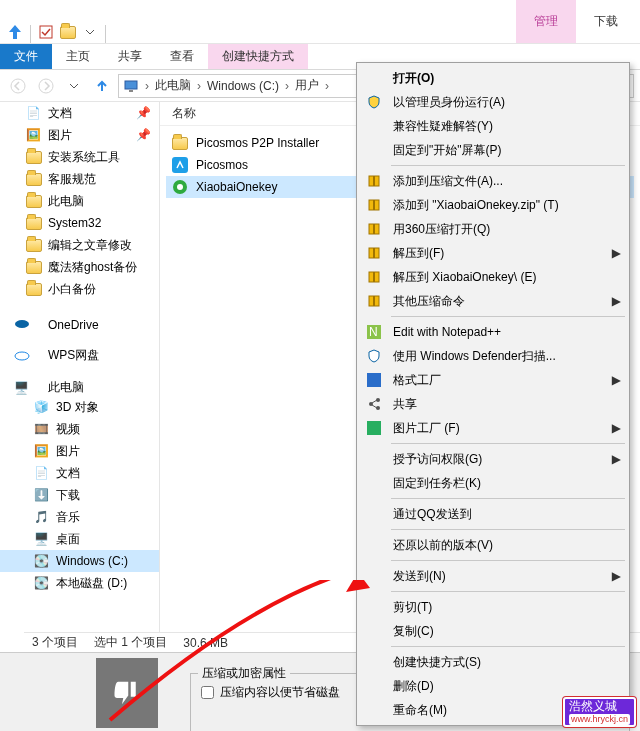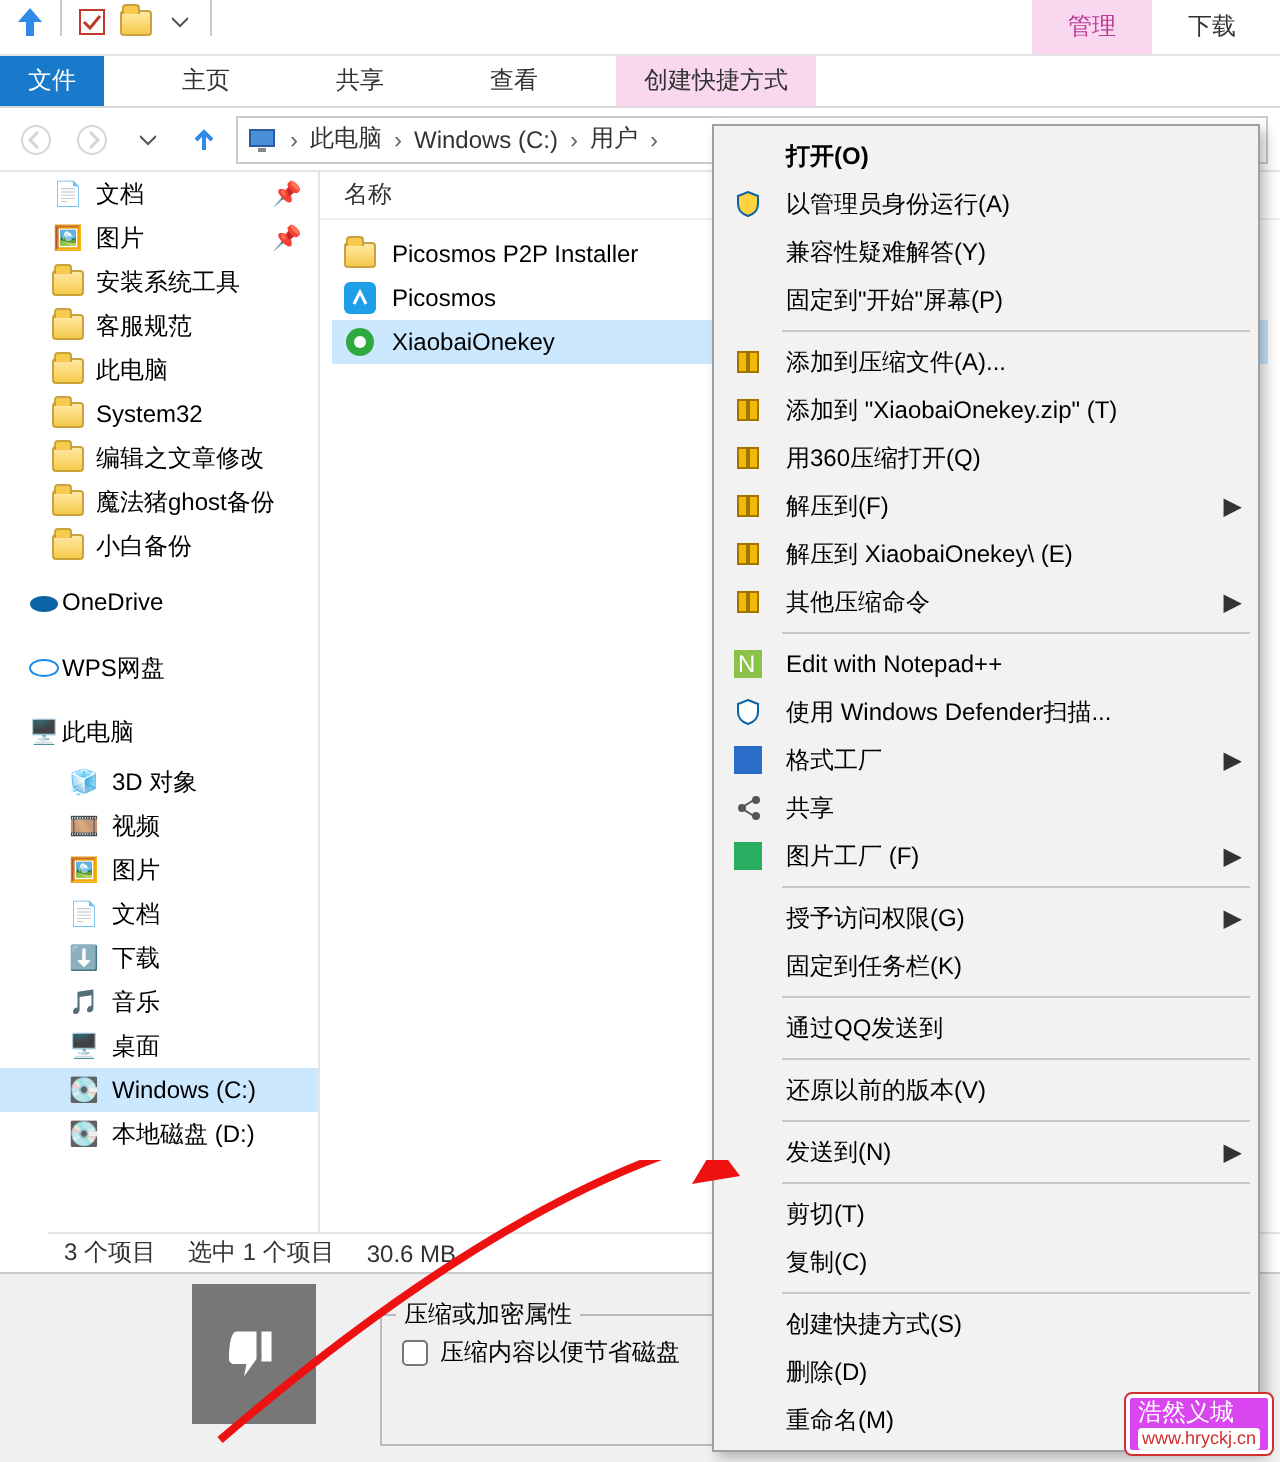--- a/index.html
+++ b/index.html
@@ -1,48 +1,48 @@
 <!DOCTYPE html>
 <html><head>
 <meta charset="utf-8">
 <style>
   * { margin: 0; padding: 0; box-sizing: border-box; font-family: "Microsoft YaHei", "Segoe UI", sans-serif; font-size: 12px; }
   body { width: 640px; height: 731px; background: #fff; position: relative; overflow: hidden; }
 
   
-  .titlebar { height: 28px; display: flex; align-items: flex-start; padding: 0 4px; background:#fff; border-bottom:1px solid #e5e5e5;}
+  .titlebar { height: 44px; display: flex; align-items: flex-end; padding: 0 4px; background:#fff; border-bottom:1px solid #e5e5e5;}
   .titlebar .qa { width: 22px; height: 22px; display:flex; align-items:center; justify-content:center; }
   .titlebar .sep { width:1px; height:18px; background:#ccc; margin:0 4px; }
   .ribbon-tabs-right { margin-left:auto; display:flex; height:100%; }
   .group-tab { padding:0 18px; display:flex; align-items:center; }
   .group-tab.pink { background:#f9d7ee; color:#b83c96; }
   .group-tab.plain { color:#333; }
 
   
-  .ribbon { height:26px; display:flex; align-items:stretch; border-bottom:1px solid #d9d9d9;gap:25px;}
+  .ribbon { height:26px; display:flex; align-items:stretch; border-bottom:1px solid #d9d9d9;}
   .rtab { padding:0 14px; display:flex; align-items:center; color:#333; }
   .rtab.active { background:#1979ca; color:#fff; }
   .rtab.tools { background:#f9d7ee; color:#333; }
 
   
   .addr { height:32px; display:flex; align-items:center; padding:0 6px; border-bottom:1px solid #e5e5e5; gap:4px;}
   .navbtn { width:24px; height:24px; border-radius:2px; display:flex; align-items:center; justify-content:center; }
   .navbtn.disabled svg { opacity:.35; }
   .bar { flex:1; height:24px; border:1px solid #ccc; display:flex; align-items:center; padding:0 4px; gap:6px; background:#fff;}
   .crumb { color:#333; }
   .crumb-sep { color:#666; }
 
   
   .main { display:flex; height:calc(100% - 28px - 26px - 32px - 20px - 95px); }
   .nav { width:160px; border-right:1px solid #e5e5e5; overflow:auto; }
   .nav .item { height:22px; display:flex; align-items:center; gap:6px; padding-left:26px; }
   .nav .item .pin { margin-left:auto; margin-right:8px; color:#555;}
   .nav .item.sel { background:#cce8ff; }
   .nav .spacer { height:10px; }
-  .nav .root { padding-left:14px; height:22px; display:flex; align-items:flex-start; gap:1px;}
+  .nav .root { padding-left:14px; height:22px; display:flex; align-items:flex-end; gap:18px;}
   .nav .sub  { padding-left:34px; }
 
   .content { flex:1; position:relative; }
   .colhead { height:24px; display:flex; align-items:center; padding:0 12px; border-bottom:1px solid #eee; color:#333;}
   .files { padding:6px 6px; }
   .file { height:22px; display:flex; align-items:center; gap:8px; padding:0 6px; border-radius:0;}
   .file.sel { background:#cce8ff; }
   .icon16 { width:16px; height:16px; display:flex; align-items:center; justify-content:center; }
 
   
@@ -58,21 +58,21 @@
 
   
   .ctx { position:absolute; left:356px; top:62px; width:274px; background:#f2f2f2; border:1px solid #a0a0a0; box-shadow:3px 3px 6px rgba(0,0,0,.25); padding:3px 2px;}
   .mi { height:24px; display:flex; align-items:center; padding:0 22px 0 34px; position:relative; color:#000; }
   .mi .ico { position:absolute; left:6px; width:18px; height:18px; display:flex; align-items:center; justify-content:center;}
   .mi .sub { position:absolute; right:6px; color:#333; }
   .mi.bold { font-weight:700; }
   .msep { height:1px; background:#c8c8c8; margin:3px 2px 3px 32px; }
 
   
-  .wm { position:absolute; right:4px; bottom:4px; background:#d946ef; color:#fff; padding:2px 6px; font-size:12px; border-radius:3px; box-shadow:0 0 0 2px #fff inset,0 0 0 1px #d32e2e; line-height:1.2;margin-left:12px;}
+  .wm { position:absolute; right:4px; bottom:4px; background:#6d28d9; color:#fff; padding:2px 6px; font-size:12px; border-radius:3px; box-shadow:0 0 0 2px #fff inset,0 0 0 1px #d32e2e; line-height:1.2;margin-left:12px;}
   .wm small{ display:block; font-size:9px; background:#fff; color:#d32e2e; text-align:center; border-radius:2px; margin-top:1px; padding:0 2px;}
 
   
   .arrow-svg { position:absolute; left:100px; top:580px; width:300px; height:150px; pointer-events:none;}
 
   .folder-ic { width:16px; height:13px; background:linear-gradient(#ffe9a6,#f7ca4d); border:1px solid #caa23c; border-radius:2px; position:relative;}
   .folder-ic:before{content:"";position:absolute;top:-4px;left:0;width:7px;height:4px;background:#f7ca4d;border:1px solid #caa23c;border-bottom:none;border-radius:2px 2px 0 0;}
 </style>
 </head>
 <body>

